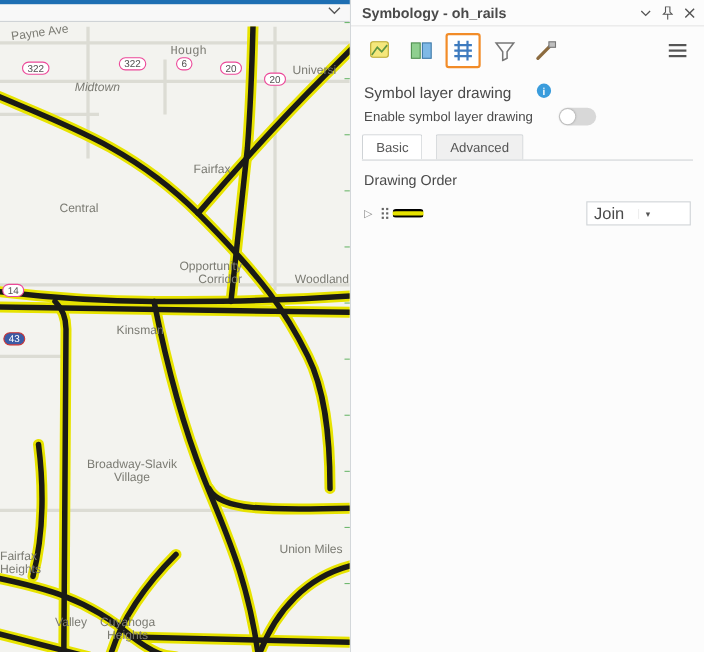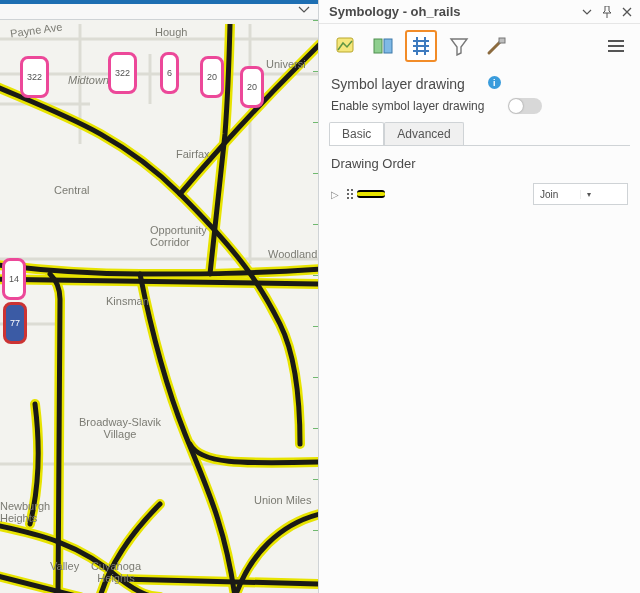--- a/index.html
+++ b/index.html
@@ -38,23 +38,23 @@
     position: absolute;
     font-size: 11px;
     color: #7b7b73;
     white-space: nowrap;
     pointer-events: none;
   }
   .shield {
     position: absolute;
     font-size: 9px;
     color: #525252;
-    border: 3px solid #ec4899;
+    border: 1px solid #ec4899;
     border-radius: 8px;
-    padding: 13px 4px;
+    padding: 0 4px;
     background: #fff;
     pointer-events: none;
   }
   .scale-ticks {
     position: absolute;
     right: -1px;
     top: 16px;
     bottom: 0;
     width: 6px;
     pointer-events: none;
@@ -131,21 +131,21 @@
     width: 34px; height: 16px; border-radius: 8px; background: #d8d8d8;
     position: relative; cursor: pointer;
   }
   .toggle::after {
     content: ""; position: absolute; left: 1px; top: 1px;
     width: 14px; height: 14px; border-radius: 50%; background: #fff;
     box-shadow: 0 0 2px rgba(0,0,0,0.4);
   }
 
   .tabs {
-    display: flex; padding: 0 10px; gap: 0;
+    display: flex; padding: 0 10px; gap: 12px;
   }
   .tab {
     padding: 4px 12px;
     border: 1px solid #cfd3d6;
     border-bottom: none;
     background: #f0f0f0;
     color: #555;
     cursor: pointer;
     border-radius: 2px 2px 0 0;
     font-size: 12px;
@@ -169,21 +169,21 @@
   }
   .combo {
     margin-left: auto;
     border: 1px solid #cfd3d6;
     height: 22px;
     display: flex; align-items: center;
     background: #fff;
     min-width: 95px;
     cursor: pointer;
   }
-  .combo span { flex:1; padding: 0 6px; font-size:10px; }
+  .combo span { flex:1; padding: 0 6px; font-size:15px; }
   .combo .arrow { padding: 0 6px; color:#555; font-size:8px; border-left:1px solid #eee; }
   .svg-icon { display:block; }
 </style>
 </head>
 <body>
 
 <div class="map-pane">
   <div class="map-collapse">
     <svg class="svg-icon" width="12" height="12">
         <path d="M1 3 L6 8 L11 3" fill="none" stroke="#555" stroke-width="1.2"></path>
@@ -236,41 +236,41 @@
         <path d="M120 555 L 320 560"></path>
         <path d="M100 573 C 110 540, 130 510, 160 480"></path>
         <path d="M235 573 C 250 530, 280 500, 320 490"></path>
         <path d="M-10 550 L 80 573"></path>
         <path d="M50 250 C 55 255, 60 262, 60 275 L 58 573"></path>
       </g>
     </g>
   </svg>
 
   <span class="map-label" style="left:10px; top:20px; transform:rotate(-8deg);">Payne Ave</span>
-  <span class="map-label" style="left:155px; top:22px;">Hough</span>
+  <span class="map-label" style="left:155px; top:37px;font-family:Liberation Mono, monospace;">Hough</span>
   <span class="map-label" style="left:266px; top:42px;margin-top:12px;">Universi</span>
   <span class="map-label" style="left:68px; top:70px;font-style:italic;">Midtown</span>
   <span class="map-label" style="left:176px; top:144px;">Fairfax</span>
   <span class="map-label" style="left:54px; top:180px;">Central</span>
-  <span class="map-label" style="left:150px; top:220px; width:70px; white-space:normal; text-align:left;">Opportunity Corridor</span>
+  <span class="map-label" style="left:150px; top:232px; width:70px; white-space:normal; text-align:right;">Opportunity Corridor</span>
   <span class="map-label" style="left:268px; top:244px;">Woodland</span>
   <span class="map-label" style="left:106px; top:291px;">Kinsman</span>
   <span class="map-label" style="left:70px; top:412px; width:100px; white-space:normal; text-align:center;">Broadway-Slavik Village</span>
   <span class="map-label" style="left:254px; top:442px;margin-top:48px;">Union Miles</span>
-  <span class="map-label" style="left:0px; top:496px; width:60px; white-space:normal;">Newburgh Heights</span>
+  <span class="map-label" style="left:0px; top:496px; width:60px; white-space:normal;">Fairfax Heights</span>
   <span class="map-label" style="left:50px; top:556px;">Valley</span>
   <span class="map-label" style="left:86px; top:556px; width:60px; white-space:normal; text-align:center;">Cuyahoga Heights</span>
 
   <span class="shield" style="left:20px; top:52px;">322</span>
   <span class="shield" style="left:108px; top:48px;">322</span>
   <span class="shield" style="left:160px; top:48px;">6</span>
   <span class="shield" style="left:200px; top:52px;">20</span>
   <span class="shield" style="left:240px; top:62px;">20</span>
   <span class="shield" style="left:2px; top:254px;">14</span>
-  <span class="shield" style="left:3px; top:298px; background:#3b5ba5; color:#fff; border-color:#c33;">77</span>
+  <span class="shield" style="left:3px; top:298px; background:#3b5ba5; color:#fff; border-color:#c33;">43</span>
 
   <div class="scale-ticks">
     <span></span>
       <span></span>
       <span></span>
       <span></span>
       <span></span>
       <span></span>
       <span></span>
       <span></span>

